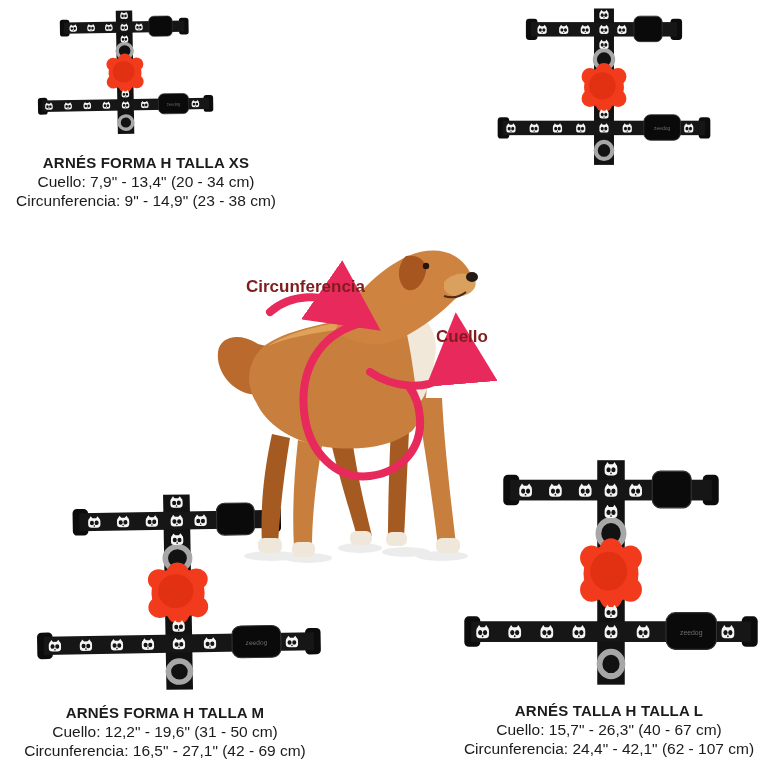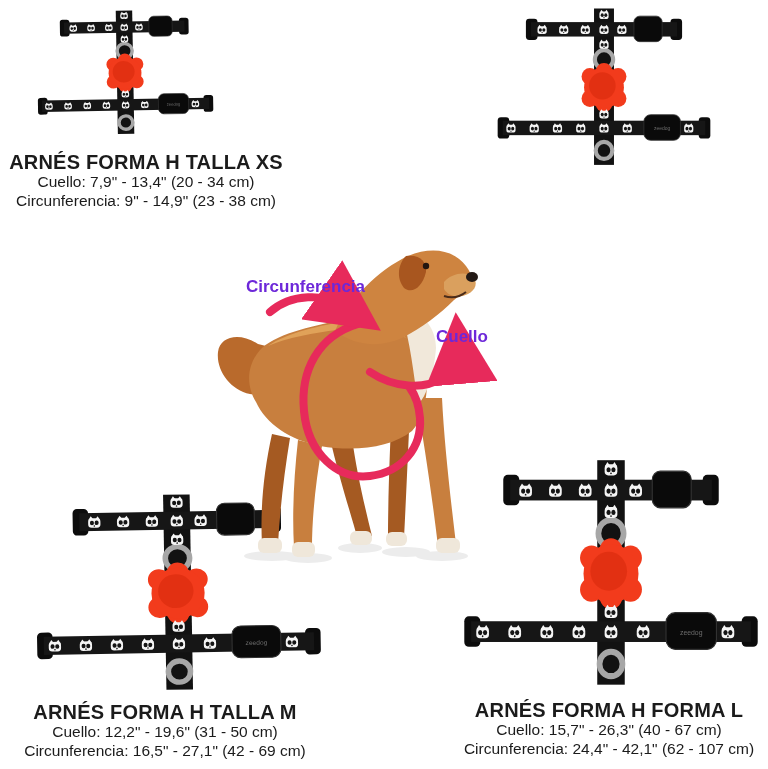--- a/index.html
+++ b/index.html
@@ -3,26 +3,26 @@
 <meta charset="utf-8">
 <style>
   html,body{margin:0;padding:0;background:#ffffff;}
   .canvas{
     position:relative;width:768px;height:769px;background:#ffffff;overflow:hidden;
     font-family:"Liberation Sans",sans-serif;
   }
   .harness{position:absolute;}
   .harness svg{display:block;width:100%;height:100%;}
   .spec{position:absolute;text-align:center;color:#1b1b1b;}
-  .spec-title{font-weight:bold;font-size:20px;line-height:21px;letter-spacing:.2px;}
+  .spec-title{font-weight:bold;font-size:15px;line-height:21px;letter-spacing:.2px;}
   .spec-line{font-size:15.5px;line-height:18.5px;}
   .dog-wrap{position:absolute;left:210px;top:226px;width:340px;height:345px;}
   .dog-wrap svg{display:block;width:100%;height:100%;}
   .pink-label{
-    position:absolute;color:#6d28d9;font-weight:bold;font-size:17px;line-height:19px;
+    position:absolute;color:#7f1d1d;font-weight:bold;font-size:17px;line-height:19px;
     white-space:nowrap;z-index:5;
   }
   .defs-holder{position:absolute;width:0;height:0;overflow:hidden;}
 </style>
 </head>
 <body>
 
 <div class="canvas">
 
   <svg class="defs-holder" aria-hidden="true">
@@ -178,18 +178,18 @@
   </div>
 
 
   <div class="spec" style="left:8px;top:702px;width:314px;">
     <div class="spec-title">ARNÉS FORMA H TALLA M</div>
     <div class="spec-line">Cuello: 12,2" - 19,6" (31 - 50 cm)</div>
     <div class="spec-line">Circunferencia: 16,5" - 27,1" (42 - 69 cm)</div>
   </div>
 
   <div class="spec" style="left:450px;top:700px;width:318px;">
-    <div class="spec-title">ARNÉS FORMA H FORMA L</div>
+    <div class="spec-title">ARNÉS TALLA H TALLA L</div>
     <div class="spec-line">Cuello: 15,7" - 26,3" (40 - 67 cm)</div>
     <div class="spec-line">Circunferencia: 24,4" - 42,1" (62 - 107 cm)</div>
   </div>
 
 </div>
 
 </body></html>

